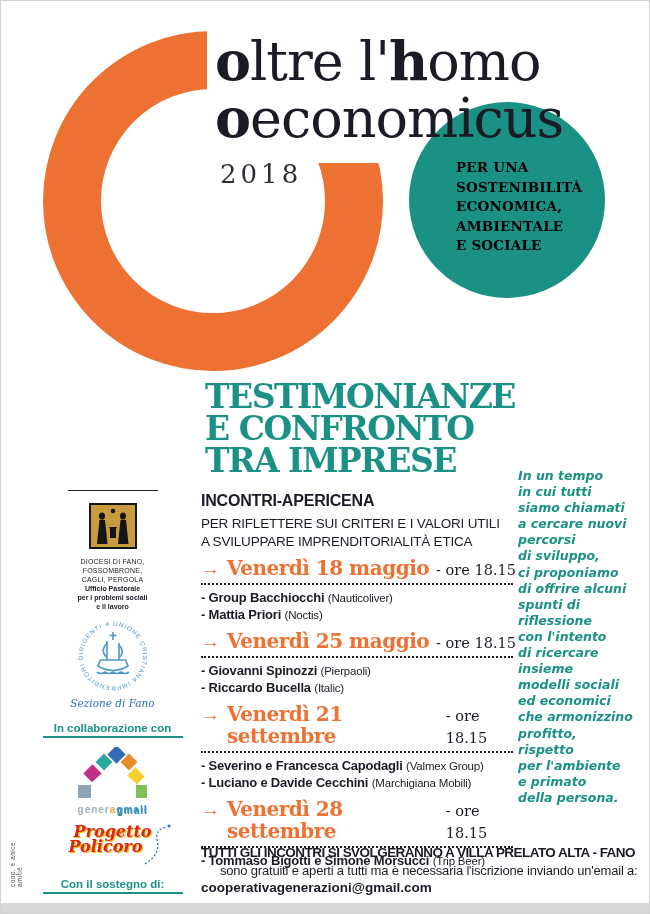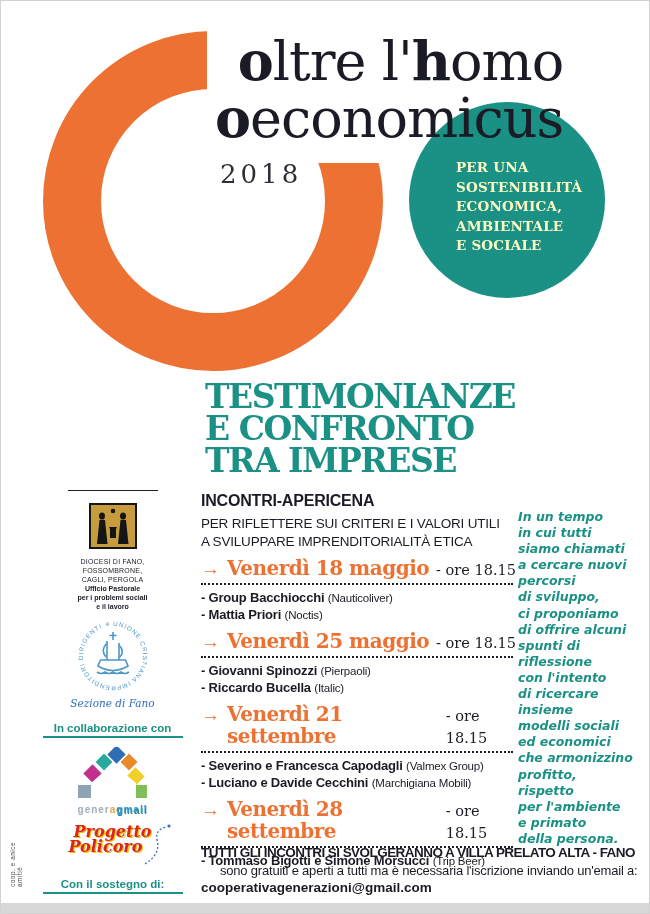--- a/index.html
+++ b/index.html
@@ -15,28 +15,28 @@
   }
   .title-backdrop{
     position:absolute;left:206px;top:24px;width:434px;height:138px;
     background:#fff;z-index:2;
   }
   .theme-circle{
     position:absolute;left:408px;top:101px;width:196px;height:196px;
     border-radius:50%;background:var(--teal);z-index:3;
   }
   .theme-circle-text{
-    position:absolute;left:47px;top:56px;color:#fef9c3;
+    position:absolute;left:47px;top:56px;color:#000000;
     font-family:"DejaVu Serif",serif;font-weight:bold;
     font-size:13.5px;line-height:19.5px;white-space:pre-line;letter-spacing:.2px;
   }
   .poster-title{
     position:absolute;left:214px;top:32px;z-index:4;
     font-family:"DejaVu Serif",serif;font-weight:400;
-    font-size:54px;line-height:57px;color:var(--dark);letter-spacing:-1px;text-align:right;
+    font-size:54px;line-height:57px;color:var(--dark);letter-spacing:-1px;
   }
   .poster-title b{font-weight:700;}
   .year-label{
     position:absolute;left:219px;top:158px;z-index:4;
     font-family:"DejaVu Serif",serif;font-size:26px;letter-spacing:4px;color:#2e2e38;
   }
   
   .headline{
     position:absolute;left:204px;top:380px;
     font-family:"DejaVu Serif",serif;font-weight:700;
@@ -49,21 +49,21 @@
   .events{position:absolute;left:200px;top:556px;width:318px;}
   .event{margin-bottom:7px;}
   .event-head{display:flex;align-items:baseline;line-height:22px;}
   .arrow{color:var(--orange);font-weight:700;font-size:19px;margin-right:7px;}
   .date{color:var(--orange);font-family:"DejaVu Serif",serif;font-weight:700;font-size:20px;letter-spacing:-.5px;}
   .time{color:var(--dark);font-family:"DejaVu Serif",serif;font-size:14.5px;margin-left:7px;}
   .sep{border-bottom:2.5px dotted var(--dark);margin:2px 0 5px;width:312px;}
   .speaker{font-size:13px;line-height:16.5px;font-weight:700;letter-spacing:-.2px;}
   .speaker .org{font-weight:400;font-size:11.5px;}
   .quote-column{
-    position:absolute;left:517px;top:508px;width:130px;
+    position:absolute;left:517px;top:467px;width:130px;
     font-family:"DejaVu Sans",sans-serif;font-style:italic;font-weight:700;
     font-size:12.5px;line-height:16.1px;color:var(--teal);white-space:pre-line;
   }
   .footer{position:absolute;left:200px;top:843px;width:448px;}
   .footer .f1{font-weight:700;font-size:13.5px;line-height:18px;letter-spacing:-.55px;}
   .footer .f2{font-size:13px;line-height:17px;letter-spacing:-.2px;margin-left:19px;}
   .footer .f3{font-weight:700;font-size:13.5px;line-height:17px;}
   
   .sidebar{position:absolute;left:35px;top:489px;width:153px;text-align:center;}
   .rule{border-top:1.5px solid #222;margin:0 auto;}

